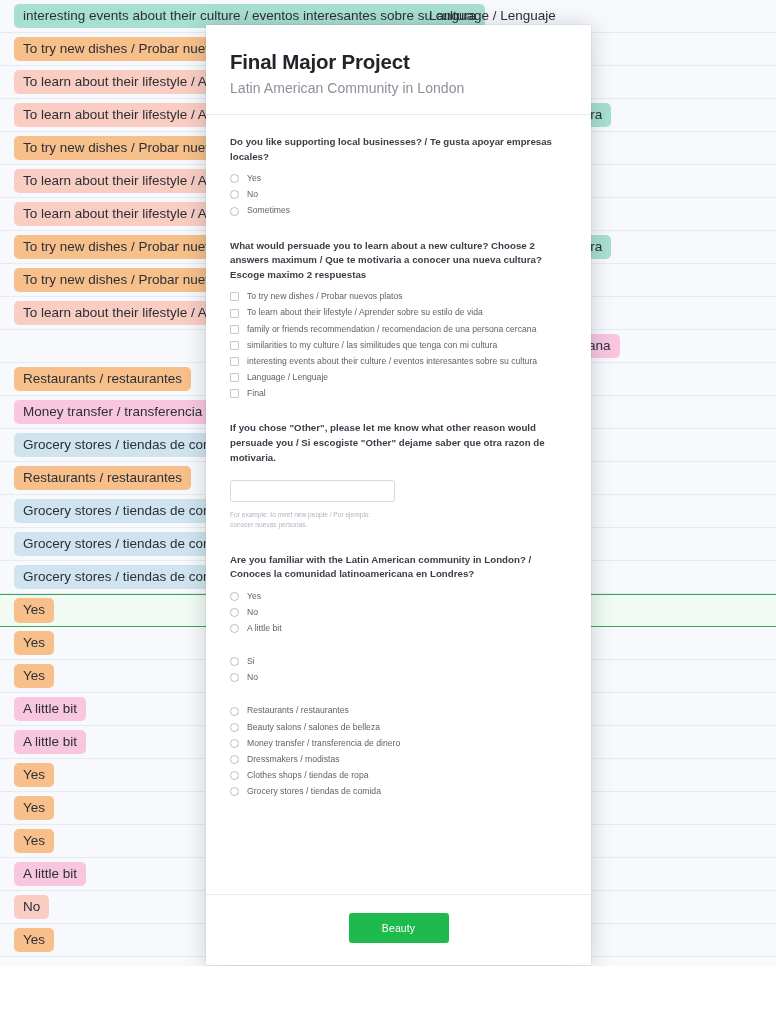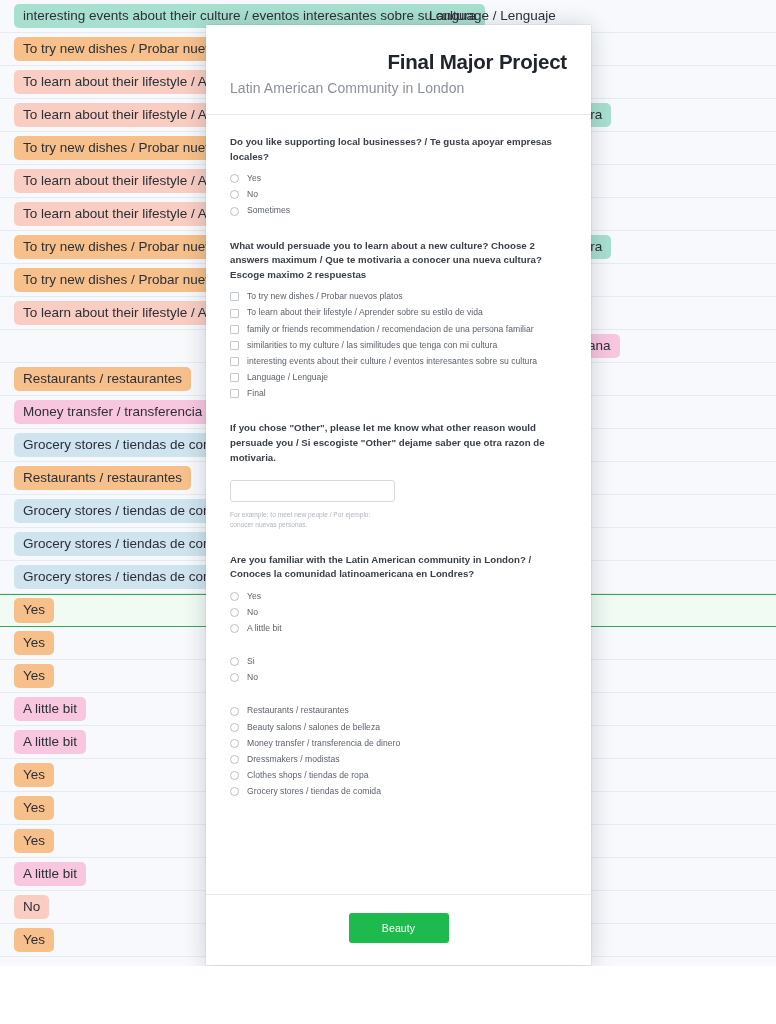--- a/index.html
+++ b/index.html
@@ -67,21 +67,20 @@
     padding: 25px 24px 18px 24px;
     border-bottom: 1px solid #e8eaed;
     background: #fff;
   }
   .modal-title {
     font-size: 20.5px;
     font-weight: bold;
     color: #20242b;
     letter-spacing: -0.2px;
     margin-bottom: 6px;
-    text-align: right;
   }
   .modal-subtitle {
     font-size: 14px;
     color: #8b9099;
     letter-spacing: 0.05px;
   }
   .modal-body {
     flex: 1;
     padding: 20px 24px 10px 24px;
     background: #fff;
@@ -362,21 +361,21 @@
           <div class="opt">
             <span class="checkbox"></span>
             <span class="opt-label">To try new dishes / Probar nuevos platos</span>
           </div>
           <div class="opt">
             <span class="checkbox"></span>
             <span class="opt-label">To learn about their lifestyle / Aprender sobre su estilo de vida</span>
           </div>
           <div class="opt">
             <span class="checkbox"></span>
-            <span class="opt-label">family or friends recommendation / recomendacion de una persona familiar</span>
+            <span class="opt-label">family or friends recommendation / recomendacion de una persona cercana</span>
           </div>
           <div class="opt">
             <span class="checkbox"></span>
             <span class="opt-label">similarities to my culture / las similitudes que tenga con mi cultura</span>
           </div>
           <div class="opt">
             <span class="checkbox"></span>
             <span class="opt-label">interesting events about their culture / eventos interesantes sobre su cultura</span>
           </div>
           <div class="opt">

